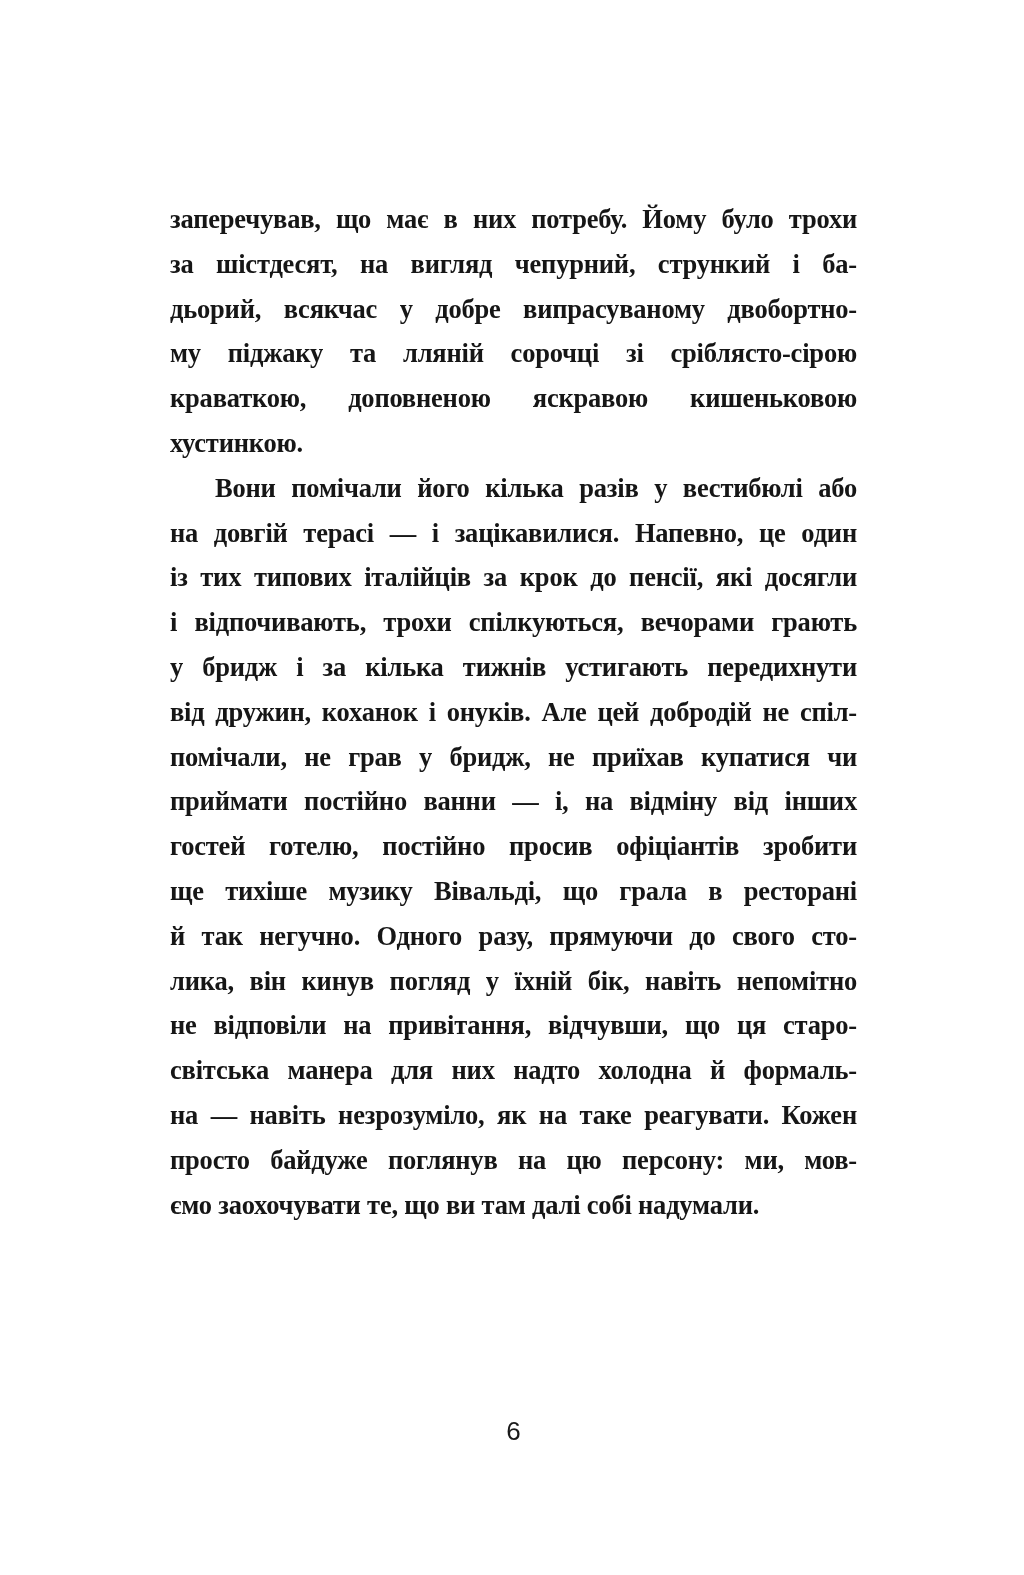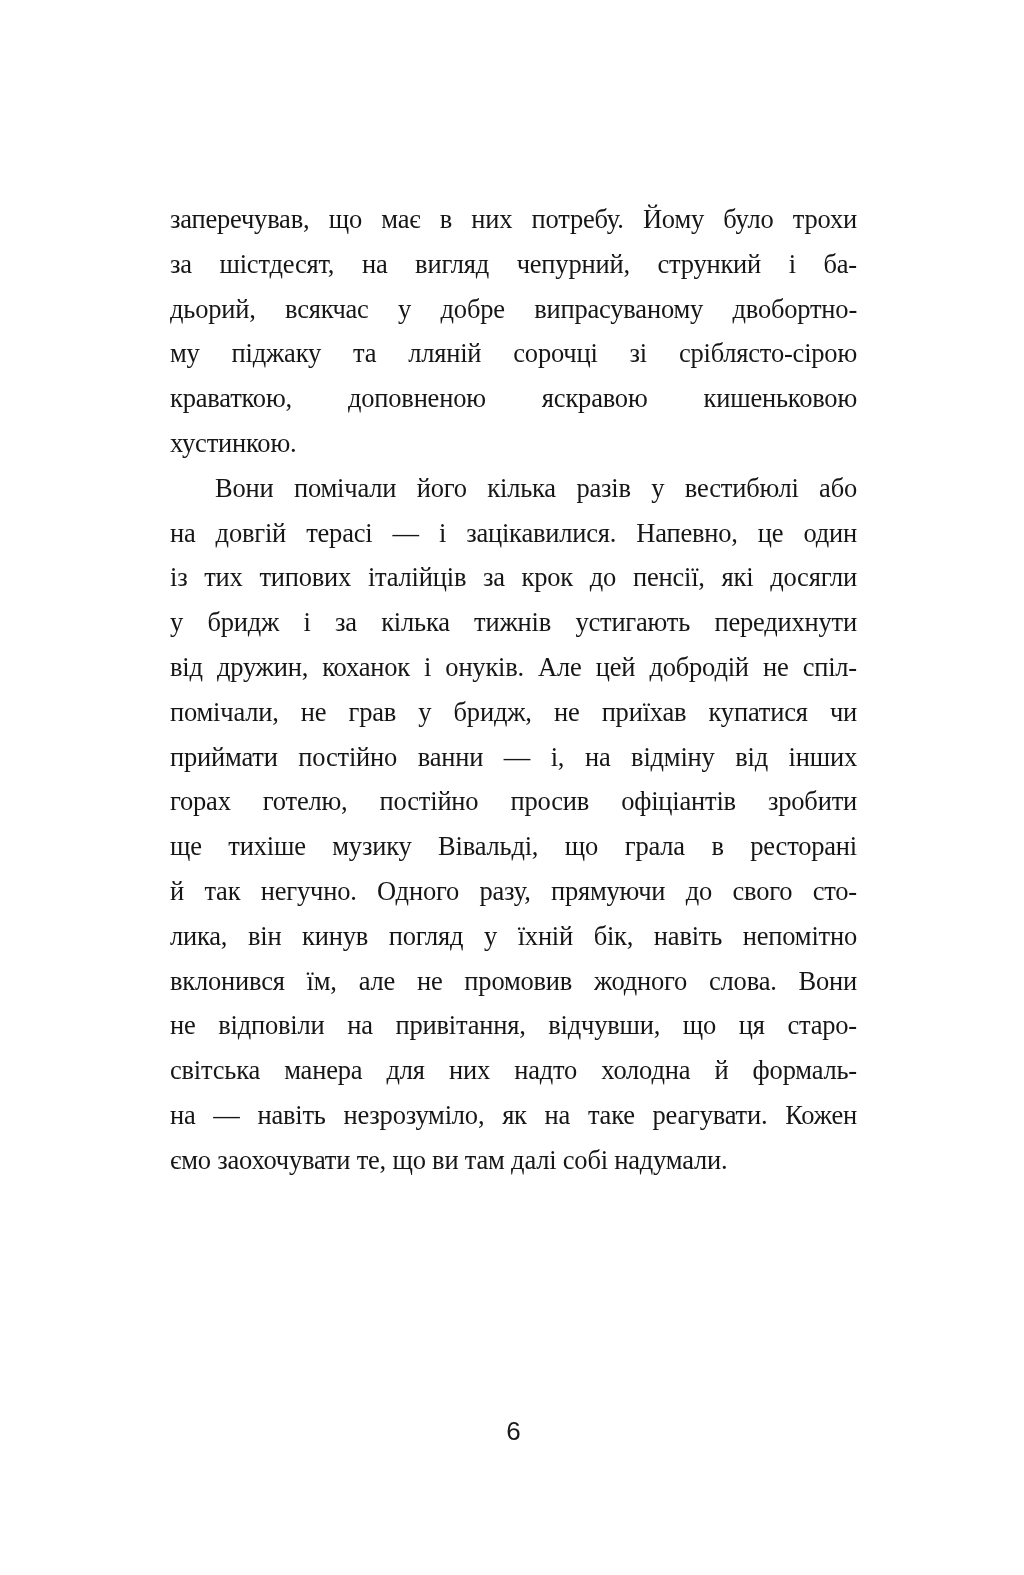--- a/index.html
+++ b/index.html
@@ -25,20 +25,21 @@
     top: 197px;
     width: 687px;
     font-size: 26.5px;
     line-height: 44.8px;
     letter-spacing: -0.2px;
     color: #161616;
   }
   .para {
     margin: 0;
     padding: 0;
+    font-weight: bold;
   }
   .line {
     text-align: justify;
     text-align-last: justify;
     height: 44.8px;
     white-space: normal;
   }
   .line.last {
     text-align-last: left;
   }
@@ -69,32 +70,33 @@
       <div class="line">дьорий, всякчас у добре випрасуваному двобортно-</div>
       <div class="line">му піджаку та лляній сорочці зі сріблясто-сірою</div>
       <div class="line">краваткою, доповненою яскравою кишеньковою</div>
       <div class="line last">хустинкою.</div>
     </div>
 
     <div class="para">
       <div class="line indent">Вони помічали його кілька разів у вестибюлі або</div>
       <div class="line">на довгій терасі — і зацікавилися. Напевно, це один</div>
       <div class="line">із тих типових італійців за крок до пенсії, які досягли</div>
+      <div class="line">і відпочивають, трохи спілкуються, вечорами грають</div>
       <div class="line">у бридж і за кілька тижнів устигають передихнути</div>
       <div class="line">від дружин, коханок і онуків. Але цей добродій не спіл-</div>
       <div class="line">помічали, не грав у бридж, не приїхав купатися чи</div>
       <div class="line">приймати постійно ванни — і, на відміну від інших</div>
-      <div class="line">горах готелю, постійно просив офіціантів зробити</div>
+      <div class="line">гостей готелю, постійно просив офіціантів зробити</div>
       <div class="line">ще тихіше музику Вівальді, що грала в ресторані</div>
       <div class="line">й так негучно. Одного разу, прямуючи до свого сто-</div>
       <div class="line">лика, він кинув погляд у їхній бік, навіть непомітно</div>
-      <div class="line">вклонився їм, але не промовив жодного слова. Вони</div>
       <div class="line">не відповіли на привітання, відчувши, що ця старо-</div>
       <div class="line">світська манера для них надто холодна й формаль-</div>
       <div class="line">на — навіть незрозуміло, як на таке реагувати. Кожен</div>
+      <div class="line">просто байдуже поглянув на цю персону: ми, мов-</div>
       <div class="line last">ємо заохочувати те, що ви там далі собі надумали.</div>
     </div>
 
   </div>
 
   <div class="page-number">6</div>
 
 </div>
 
 </body></html>

